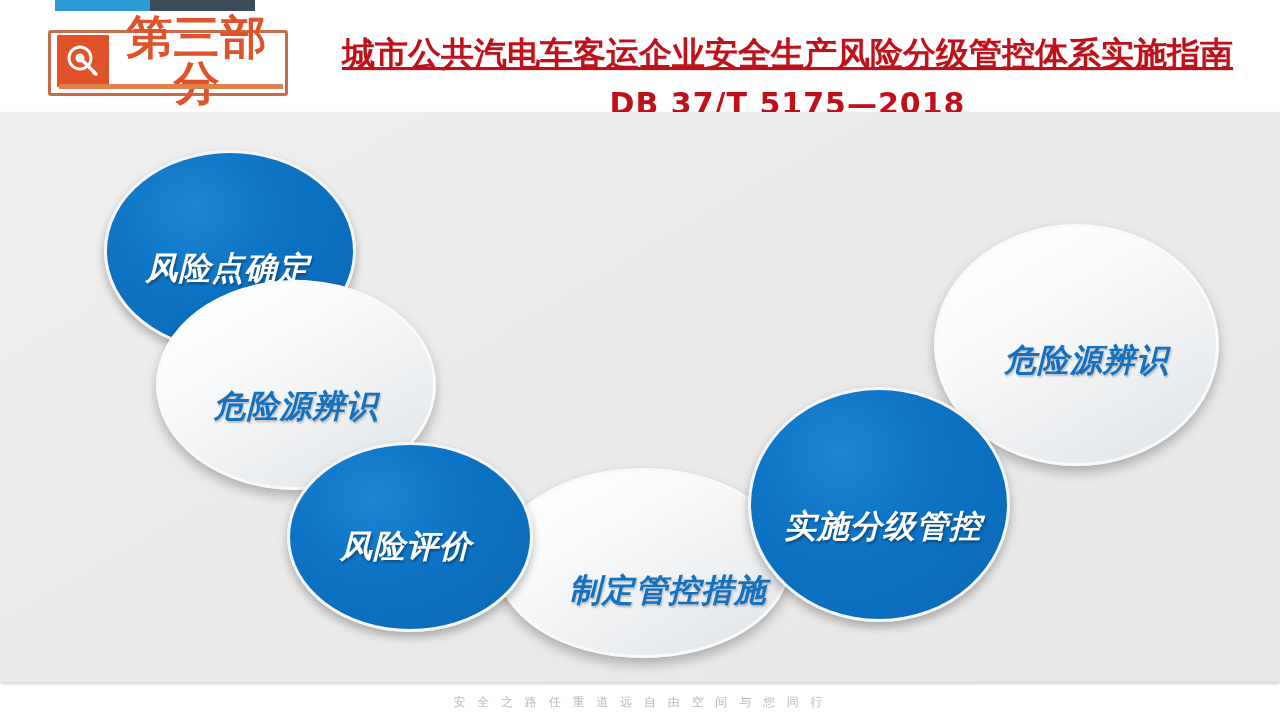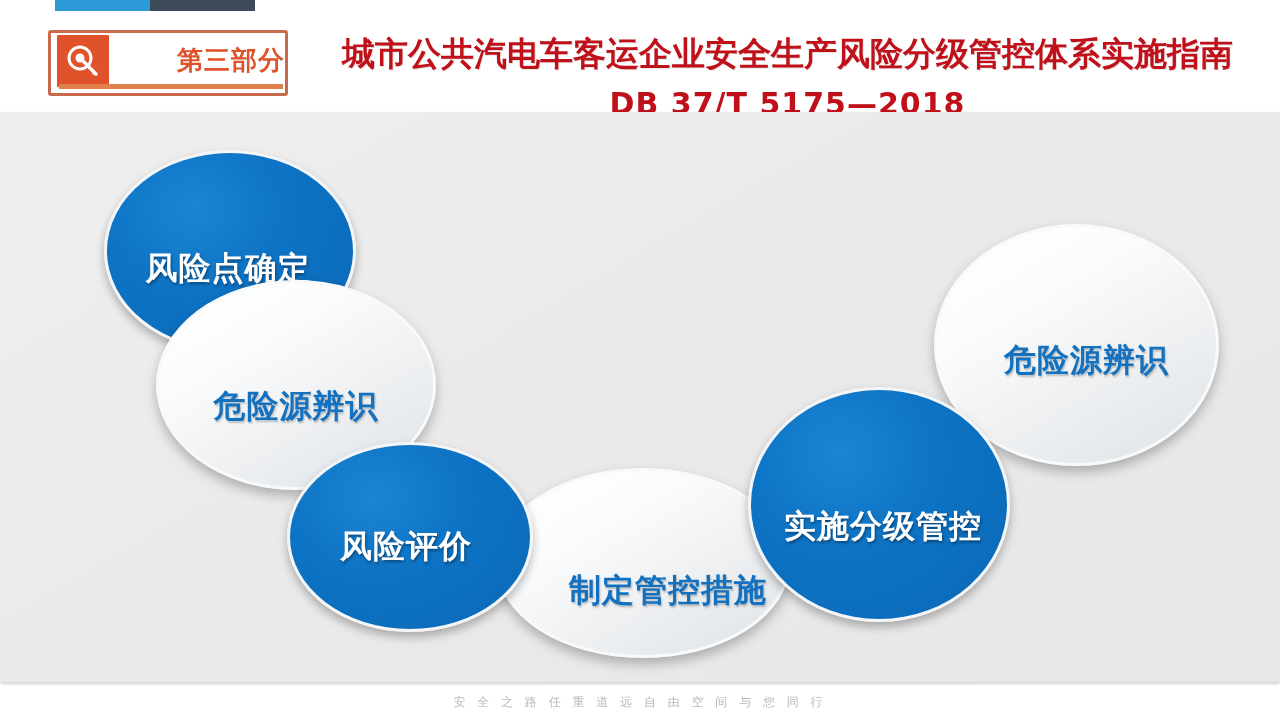--- a/index.html
+++ b/index.html
@@ -49,22 +49,22 @@
   #badge-square{
     width:52px;height:52px;margin-left:6px;margin-top:-4px;
     background:#e0522a;
     display:flex;align-items:center;justify-content:center;
     flex:none;
     border-radius:1px;
   }
   #badge-square svg{display:block;}
   #badge-text{
     flex:1;
-    text-align:right;
-    font-size:26px;
+    text-align:center;
+    font-size:46px;
     font-weight:bold;
     color:#e0522a;
     letter-spacing:1px;
     line-height:1;
     margin-top:-6px;
     font-family:"DejaVu Sans","Liberation Sans",sans-serif;
   }
   #badge-underline{
     position:absolute;left:8px;bottom:4px;width:224px;height:5px;
     background:#e0804a;
@@ -73,20 +73,21 @@
   
   #header-title{
     position:absolute;left:300px;top:24px;width:975px;
     text-align:center;
     font-size:33px;line-height:38px;
     font-weight:bold;
     color:#c0101a;
     white-space:nowrap;
     font-family:"DejaVu Sans","Liberation Sans",sans-serif;
     text-shadow:1px 1px 0 rgba(0,0,0,0.10);
+    text-decoration:underline;
   }
   #header-subtitle{
     position:absolute;left:300px;top:76px;width:975px;
     text-align:center;
     font-size:30px;line-height:34px;
     font-weight:bold;
     color:#c0101a;
     letter-spacing:1px;
     font-family:"DejaVu Sans","Liberation Sans",sans-serif;
   }
@@ -116,20 +117,21 @@
     font-family:"DejaVu Sans","Liberation Sans",sans-serif;
     text-shadow:1px 2px 2px rgba(0,0,0,0.35);
   }
 
   
   .node{
     position:absolute;
     border-radius:50%;
     display:flex;align-items:center;justify-content:center;
     box-sizing:border-box;
+    font-style:italic;
   }
   .node .lbl{
     font-size:32px;font-weight:bold;letter-spacing:1px;
     font-family:"DejaVu Sans","Liberation Sans",sans-serif;
     white-space:nowrap;
   }
   .node.blue{
     background:radial-gradient(ellipse at 35% 28%,#1b85d2 0%,#0d73c5 42%,#0a68b4 100%);
     border:3px solid #f3f5f7;
     box-shadow:0 5px 10px rgba(0,0,0,0.28);

